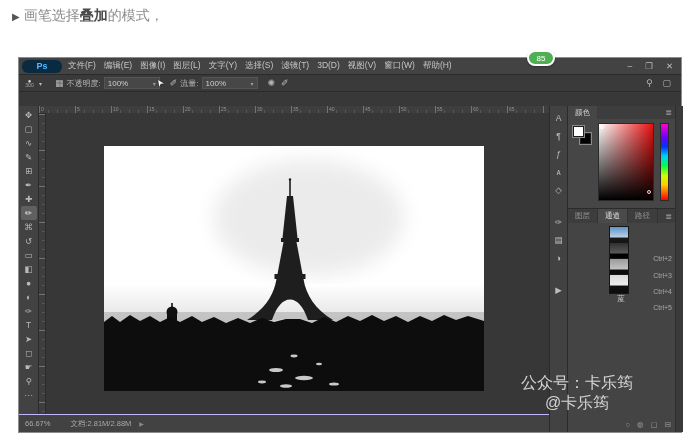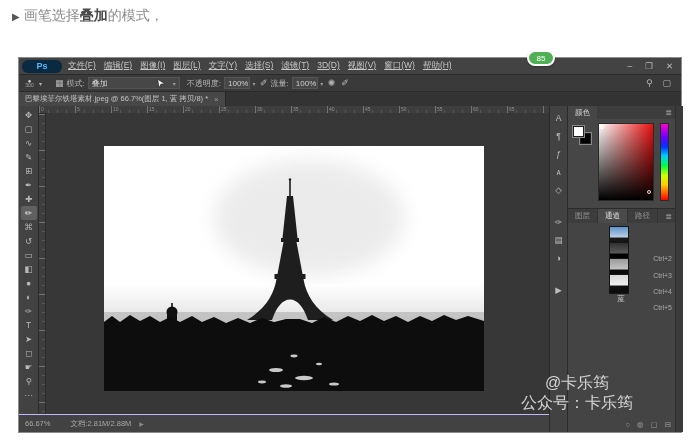--- a/index.html
+++ b/index.html
@@ -11,32 +11,32 @@
   .tut { position:absolute; left:8px; top:6px; width:688px; font-size:14px; line-height:18px; color:#8d8d8d; }
   .tut .l1 { padding-left:4px; }
   .tut b { color:#4a4a4a; font-weight:bold; }
   .tut .arrow { font-size:10px; color:#555; margin-right:4px; }
 
   
   .ps { position:absolute; left:18px; top:57px; width:664px; height:376px; background:#383838; border:1px solid #8c8c8c; }
 
   .menubar { position:absolute; left:0; top:0; right:0; height:17px; background:#434343; border-bottom:1px solid #2a2a2a; display:flex; align-items:center; font-size:8.5px; color:#c6c6c6; }
   .pslogo { width:40px; height:13px; margin:0 6px 0 3px; background:#0a2a42; color:#55b8ff; font-size:9px; font-weight:bold; display:flex; align-items:center; justify-content:center; border-radius:6px; }
-  .menus span { margin-right:8px; cursor:default;text-decoration:underline; }
+  .menus span { margin-right:8px; cursor:default; }
   .winctl { margin-left:auto; display:flex; gap:13px; padding-right:8px; color:#bdbdbd; font-size:8.5px; }
 
   .optbar { position:absolute; left:0; top:17px; right:0; height:17px; background:#3a3a3a; border-bottom:1px solid #2a2a2a; display:flex; align-items:center; font-size:8px; color:#b3b3b3; padding-left:4px; }
   .optbar .grp { display:flex; align-items:center; margin-right:7px; }
   .bpv { display:flex; flex-direction:column; align-items:center; width:13px; line-height:4px; }
   .bpv .dot { font-size:6px; color:#ddd; }
   .bpv .num { font-size:5px; color:#aaa; }
   .dd { background:#474747; border:1px solid #555; height:12px; display:flex; align-items:center; padding:0 3px; color:#cfcfcf; }
   .dd .car { margin-left:auto; font-size:6px; color:#999; padding-left:4px; }
   .mode-dd { width:92px; }
-  .val-dd { width:26px; }
+  .val-dd { width:56px; }
   .oicon { font-size:9px; color:#b5b5b5; margin:0 3px; }
   .opt-right { margin-left:auto; display:flex; gap:10px; padding-right:10px; font-size:9px; color:#b5b5b5; }
 
   .tabbar { position:absolute; left:0; top:34px; right:0; height:14px; background:#333; display:flex; }
   .doctab { background:#474747; border-right:1px solid #262626; height:14px; display:flex; align-items:center; font-size:7.5px; color:#c4c4c4; padding:0 6px; white-space:nowrap; }
   .doctab .x { margin-left:6px; color:#999; font-size:8px; }
 
   .toolcol { position:absolute; left:0; top:48px; width:20px; bottom:18px; background:#424242; border-right:1px solid #2b2b2b; display:flex; flex-direction:column; align-items:center; padding-top:2px; }
   .tool { width:16px; height:14px; display:flex; align-items:center; justify-content:center; font-size:8.5px; color:#b8b8b8; }
   .tool.sel { background:#606060; color:#f0f0f0; border-radius:2px; }
@@ -134,27 +134,20 @@
     <div class="optbar">
       <div class="grp">
         <div class="bpv">
           <span class="dot">●</span>
           <span class="num">300</span>
         </div>
         <span class="oicon" style="font-size:6px">▾</span>
       </div>
       <span class="oicon">▦</span>
       <div class="grp">
-        <span style="margin-right:3px">模式:</span>
-        <div class="dd mode-dd">
-          <span>叠加</span>
-          <span class="car">▾</span>
-        </div>
-      </div>
-      <div class="grp">
         <span style="margin-right:3px">不透明度:</span>
         <div class="dd val-dd">
           <span>100%</span>
           <span class="car">▾</span>
         </div>
       </div>
       <span class="oicon">✐</span>
       <div class="grp">
         <span style="margin-right:3px">流量:</span>
         <div class="dd val-dd">
@@ -163,26 +156,20 @@
         </div>
       </div>
       <span class="oicon">✺</span>
       <span class="oicon">✐</span>
       <div class="opt-right">
         <span>⚲</span>
         <span>▢</span>
       </div>
     </div>
 
-    <div class="tabbar">
-      <div class="doctab">
-        <span>巴黎埃菲尔铁塔素材.jpeg @ 66.7%(图层 1, 蓝 拷贝/8) *</span>
-        <span class="x">×</span>
-      </div>
-    </div>
 
     <div class="toolcol">
       <div class="tool">✥</div>
       <div class="tool">▢</div>
       <div class="tool">∿</div>
       <div class="tool">✎</div>
       <div class="tool">⊞</div>
       <div class="tool">✒</div>
       <div class="tool">✚</div>
       <div class="tool sel">✏</div>
@@ -345,17 +332,17 @@
         </div>
       </div>
     </div>
 
     <div class="rightedge"></div>
   </div>
 
   <div class="badge">85</div>
   <div class="cursor">➤</div>
   <div class="wm">
+    <div>公众号：卡乐筠</div>
     <div>@卡乐筠</div>
-    <div>公众号：卡乐筠</div>
   </div>
 
 </div>
 
 </body></html>

